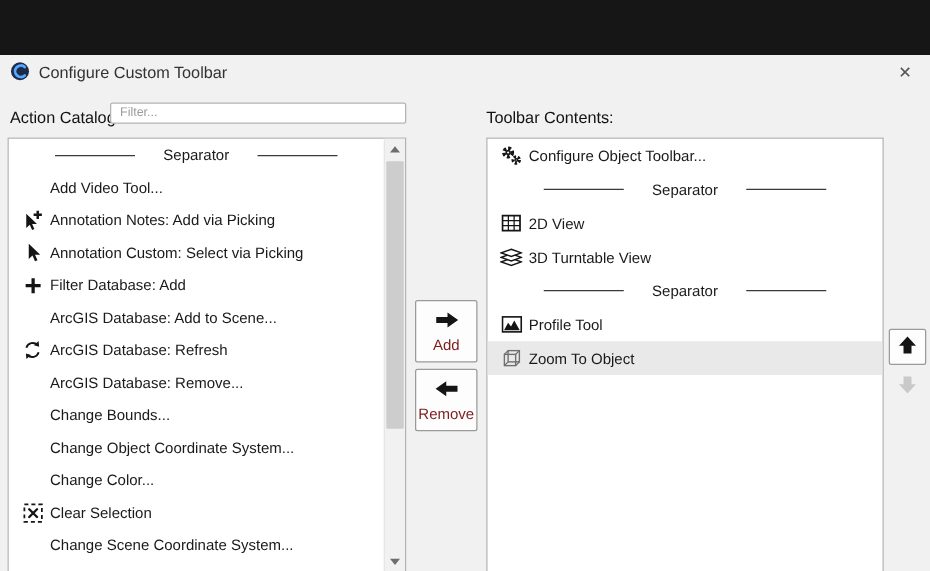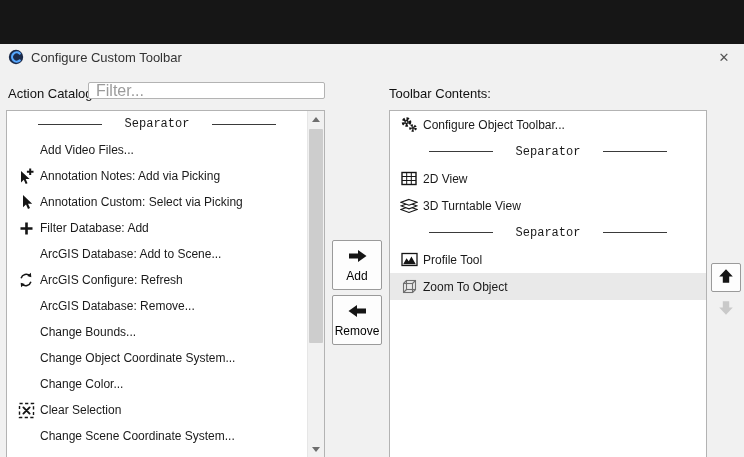--- a/index.html
+++ b/index.html
@@ -17,55 +17,55 @@
   .win-title{position:absolute;left:31px;top:0;line-height:27px;font-size:13px;color:#333;white-space:nowrap;}
   .close-btn{position:absolute;right:4px;top:0;width:32px;height:27px;text-align:center;line-height:27px;font-size:13px;color:#555;cursor:pointer;}
 
   
   .panel-label{position:absolute;top:38px;height:23px;line-height:23px;font-size:13px;color:#111;white-space:nowrap;}
   #action-catalog-label{left:8px;}
   #toolbar-contents-label{left:389px;}
   .filter-input{
     position:absolute;left:88px;top:38px;width:237px;height:17px;box-sizing:border-box;
     border:1px solid #b3b3b3;border-radius:2px;padding:0 7px;background:#fff;
-    font-family:"Liberation Sans",sans-serif;font-size:16px;color:#222;outline:none;
+    font-family:"Liberation Sans",sans-serif;font-size:10px;color:#222;outline:none;
   }
   .filter-input::placeholder{color:#9b9b9b;}
 
   
   .listbox{position:absolute;top:66px;height:349px;background:#fff;border:1px solid #b3b3b3;box-sizing:border-box;}
   #left-list{left:6px;width:319px;}
   #right-list{left:389px;width:318px;}
   .rows{position:absolute;left:0;top:0;bottom:0;overflow:hidden;}
   #left-list .rows{right:17px;}
   #right-list .rows{right:0;}
   .row{display:flex;align-items:center;height:26px;}
   #right-list .row{height:27px;}
   .row.selected{background:var(--selection-bg,#e9e9e9);}
   .row-icon{flex:0 0 28px;width:28px;margin-left:5px;display:flex;align-items:center;justify-content:center;}
   .row-icon svg{display:block;}
   .row-label{font-size:12px;color:#1a1a1a;white-space:nowrap;}
-  .sep-row{justify-content:center;gap:23px;font-family:Liberation Mono, monospace;}
+  .sep-row{justify-content:center;gap:23px;}
   .sep-line{width:64px;height:1px;background:#3a3a3a;}
   .sep-label{font-size:12px;color:#1a1a1a;}
 
   
   .vscrollbar{position:absolute;top:0;right:0;bottom:0;width:17px;background:#f1f1f1;border-left:1px solid #e6e6e6;box-sizing:border-box;}
   .sb-btn{position:absolute;left:0;width:100%;height:17px;display:flex;align-items:center;justify-content:center;cursor:pointer;}
   .sb-up{top:0;}
   .sb-down{bottom:0;}
   .tri-up{width:0;height:0;border-left:4px solid transparent;border-right:4px solid transparent;border-bottom:5px solid #6e6e6e;}
   .tri-down{width:0;height:0;border-left:4px solid transparent;border-right:4px solid transparent;border-top:5px solid #6e6e6e;}
   .sb-thumb{position:absolute;left:1px;top:18px;width:14px;height:214px;background:#cdcdcd;border-radius:1px;cursor:pointer;}
 
   
   .mid-btn{
     position:absolute;left:332px;width:50px;height:50px;display:flex;flex-direction:column;
     align-items:center;justify-content:center;gap:2px;background:#fdfdfd;border:1px solid #9a9a9a;
-    border-radius:2px;font-family:"Liberation Sans",sans-serif;font-size:12px;color:#000000;cursor:pointer;padding:0;
+    border-radius:2px;font-family:"Liberation Sans",sans-serif;font-size:12px;color:#7f1d1d;cursor:pointer;padding:0;
   }
   #add-button{top:196px;}
   #remove-button{top:251px;}
 
   
   .move-btn{position:absolute;left:711px;width:30px;height:29px;display:flex;align-items:center;justify-content:center;
     background:#fdfdfd;border:1px solid #9a9a9a;border-radius:2px;padding:0;cursor:pointer;}
   #move-up-button{top:219px;}
   #move-down-button{top:251px;background:transparent;border-color:transparent;cursor:default;}
 
@@ -99,21 +99,21 @@
 
   <div class="listbox" id="left-list">
     <div class="rows">
         <div class="row sep-row">
           <span class="sep-line"></span>
           <span class="sep-label">Separator</span>
           <span class="sep-line"></span>
         </div>
         <div class="row">
           <span class="row-icon"></span>
-          <span class="row-label">Add Video Files...</span>
+          <span class="row-label">Add Video Tool...</span>
         </div>
         <div class="row">
           <span class="row-icon">
             <svg width="16" height="16" viewBox="0 0 16 16">
               <path d="M3 3 L3 14.4 L5.8 11.8 L7.7 16 L9.5 15.2 L7.7 11.1 L11.6 11.1 Z" fill="#151515"></path>
               <path d="M11.2 0.5 h2 v2.3 h2.3 v2 h-2.3 v2.3 h-2 V4.8 H8.9 v-2 h2.3 z" fill="#151515"></path>
             </svg>
           </span>
           <span class="row-label">Annotation Notes: Add via Picking</span>
         </div>
@@ -139,21 +139,21 @@
         </div>
         <div class="row">
           <span class="row-icon">
             <svg width="16" height="16" viewBox="0 0 16 16">
               <path d="M3.1 6.2 A5.3 5.3 0 0 1 12 4.0" fill="none" stroke="#151515" stroke-width="1.5"></path>
               <path d="M12.9 0.8 L13.3 5.3 L9.2 4.1 Z" fill="#151515"></path>
               <path d="M12.9 9.8 A5.3 5.3 0 0 1 4 12" fill="none" stroke="#151515" stroke-width="1.5"></path>
               <path d="M3.1 15.2 L2.7 10.7 L6.8 11.9 Z" fill="#151515"></path>
             </svg>
           </span>
-          <span class="row-label">ArcGIS Configure: Refresh</span>
+          <span class="row-label">ArcGIS Database: Refresh</span>
         </div>
         <div class="row">
           <span class="row-icon"></span>
           <span class="row-label">ArcGIS Database: Remove...</span>
         </div>
         <div class="row">
           <span class="row-icon"></span>
           <span class="row-label">Change Bounds...</span>
         </div>
         <div class="row">

